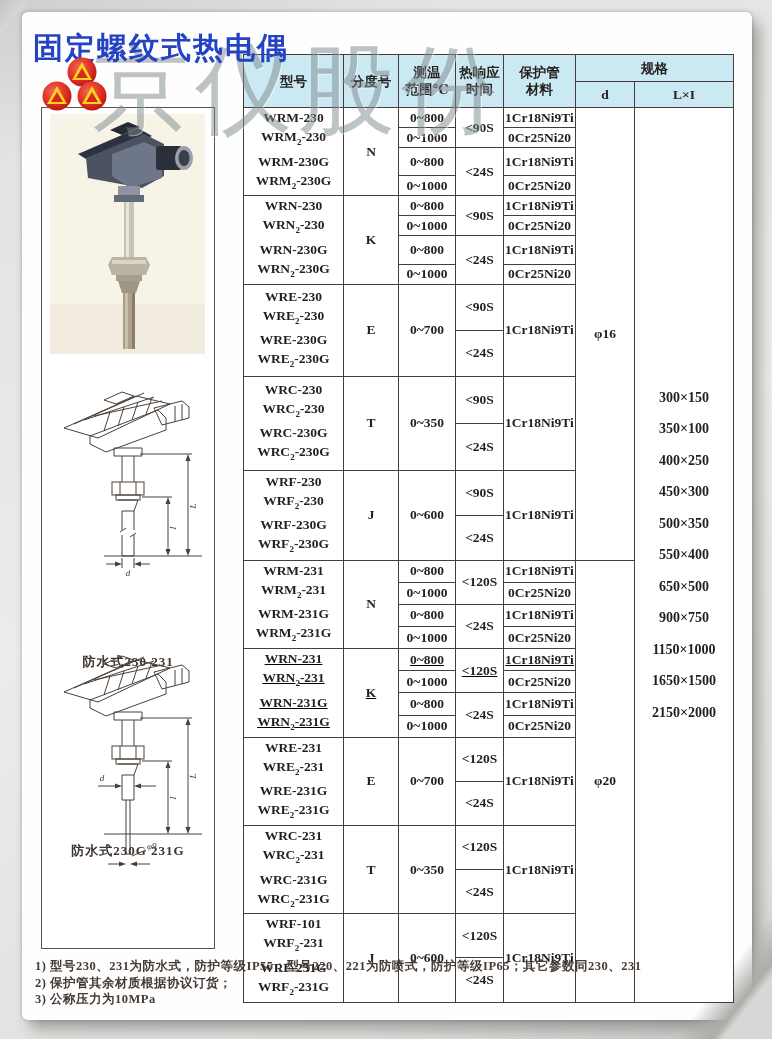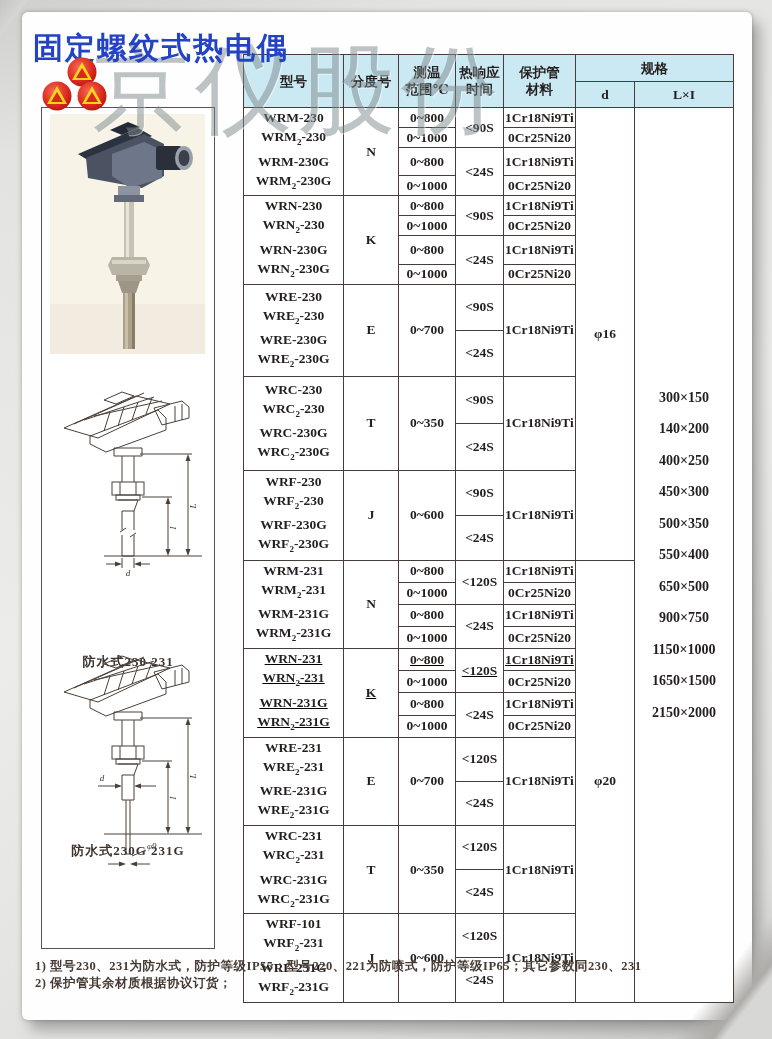--- a/index.html
+++ b/index.html
@@ -229,21 +229,21 @@
             <div>WRM-230G</div>
             <div>WRM<sub>2</sub>-230G</div>
           </td>
           <td rowspan="4">N</td>
           <td>0~800</td>
           <td rowspan="2">&lt;90S</td>
           <td>1Cr18Ni9Ti</td>
           <td rowspan="14">φ16</td>
           <td rowspan="28" class="lxi-cell">
             <div>300×150</div>
-            <div>140×200</div>
+            <div>350×100</div>
             <div>400×250</div>
             <div>450×300</div>
             <div>500×350</div>
             <div>550×400</div>
             <div>650×500</div>
             <div>900×750</div>
             <div>1150×1000</div>
             <div>1650×1500</div>
             <div>2150×2000</div>
           </td>
@@ -426,14 +426,15 @@
         </tr>
         <tr style="height: 38px;">
           <td>&lt;24S</td>
         </tr>
       </tbody>
   </table>
 
   <div id="notes">
     <div>1) 型号230、231为防水式，防护等级IP55；型号220、221为防喷式，防护等级IP65；其它参数同230、231</div>
     <div>2) 保护管其余材质根据协议订货；</div>
+    <div>3) 公称压力为10MPa</div>
   </div>
 </div>
 
 </body></html>

